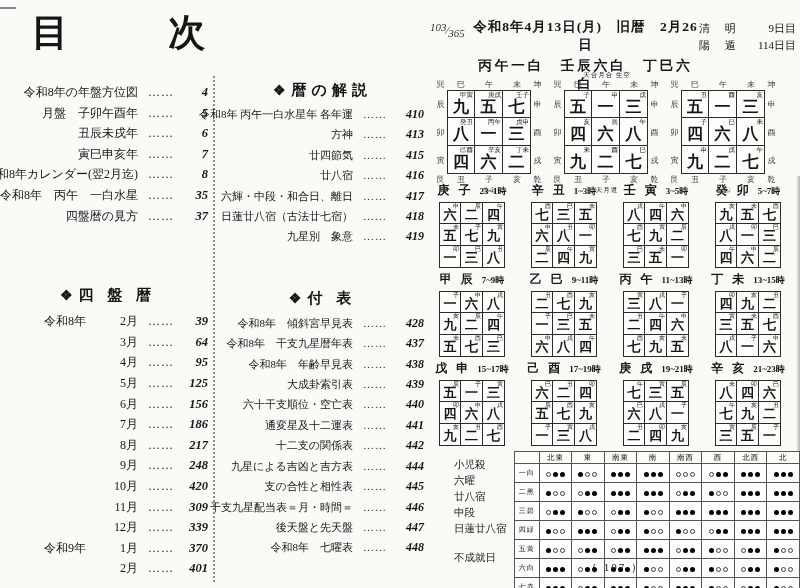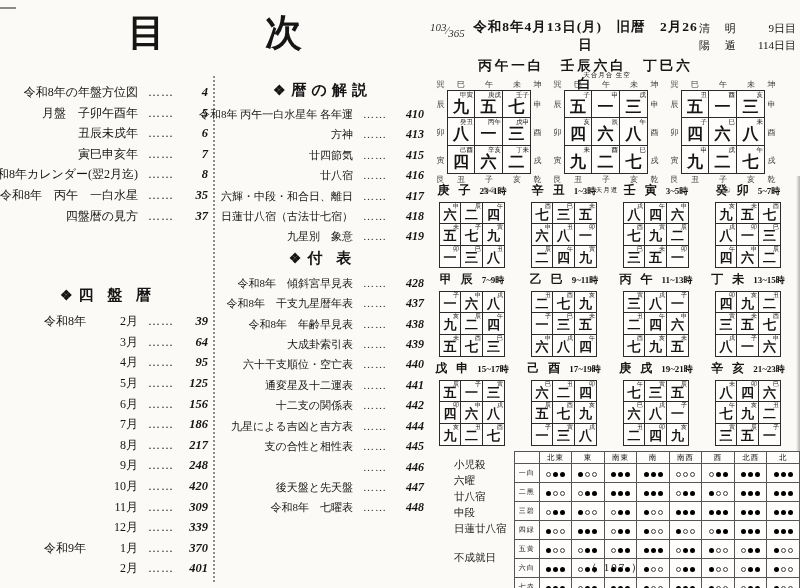--- a/index.html
+++ b/index.html
@@ -6,41 +6,41 @@
   body{width:800px;height:588px;position:relative;overflow:hidden;
        background:#fbfaf6;color:#151515;
        font-family:"Liberation Serif","DejaVu Serif",serif;}
   
   .scan-dash{position:absolute;left:0;top:7px;width:16px;height:2px;background:#8a8a8a;}
   .page-edge{position:absolute;right:0;top:30%;width:4px;height:70%;
              background:linear-gradient(to right,rgba(0,0,0,0),rgba(90,90,90,.45));}
 
   
   .toc-page{position:absolute;left:0;top:0;width:430px;height:588px;}
-  .toc-title{position:absolute;left:0;top:8px;width:430px;text-align:center;
+  .toc-title{position:absolute;left:0;top:8px;width:430px;
              font-size:37px;font-weight:bold;letter-spacing:.85em;text-indent:.85em;}
   .toc-columns{position:absolute;left:6px;top:76px;width:420px;height:506px;display:flex;}
   .toc-col{width:204px;}
   .toc-col-b{flex:1;}
   .toc-divider{width:0;border-left:2px dotted #8d8d8d;margin:0 4px 0 3px;}
   .toc-section{margin-top:0;}
   .toc-heading{font-size:15px;font-weight:bold;text-align:center;letter-spacing:5px;line-height:22px;}
   .sec-icon{font-size:14px;margin-right:6px;letter-spacing:0;}
   .toc-row{display:flex;justify-content:flex-end;align-items:flex-start;gap:10px;
            line-height:20.6px;font-size:12px;white-space:nowrap;padding-right:2px;}
   .toc-col-b .toc-row{font-size:11px;line-height:20.4px;font-family:Liberation Serif, serif;}
   .toc-leader{letter-spacing:1px;color:#222;}
   .toc-page-num{font-style:italic;font-weight:bold;min-width:24px;text-align:right;font-size:12.5px;}
   .toc-col-b .toc-page-num{font-size:12px;min-width:27px;}
   .toc-prefix{margin-right:8px;}
   .toc-label-month{min-width:34px;text-align:right;}
   .sec-a1{margin-top:6px;}
   .sec-a2 .toc-heading{margin-top:58px;margin-bottom:4px;}
   .sec-b1 .toc-heading{margin-top:3px;margin-bottom:2px;}
-  .sec-b2 .toc-heading{margin-bottom:3px;}
+  .sec-b2 .toc-heading{margin-top:40px;margin-bottom:3px;}
 
   
   .cal-page{position:absolute;left:430px;top:0;width:370px;height:588px;}
   .cal-header{position:absolute;left:0;top:18px;width:366px;display:flex;align-items:flex-start;}
   .day-frac{width:42px;font-size:11px;font-style:italic;padding-top:6px;color:#333;}
   .day-frac .fnum{display:inline-block;transform:translateY(-3px);}
   .day-frac .fden{display:inline-block;transform:translateY(3px);}
   .cal-center{flex:1;text-align:center;}
   .date-line{font-size:13.5px;font-weight:bold;letter-spacing:1px;}
   .kuusei-line{font-size:13.5px;font-weight:bold;letter-spacing:3px;margin-top:3px;}
@@ -292,20 +292,21 @@
             <span>九星による吉凶と吉方表</span>
             <span class="toc-leader">……</span>
             <span class="toc-page-num">444</span>
           </div>
           <div class="toc-row">
             <span>支の合性と相性表</span>
             <span class="toc-leader">……</span>
             <span class="toc-page-num">445</span>
           </div>
           <div class="toc-row">
+            <span>干支九星配当表＝月・時間＝</span>
             <span class="toc-leader">……</span>
             <span class="toc-page-num">446</span>
           </div>
           <div class="toc-row">
             <span>後天盤と先天盤</span>
             <span class="toc-leader">……</span>
             <span class="toc-page-num">447</span>
           </div>
           <div class="toc-row">
             <span>令和8年　七曜表</span>

